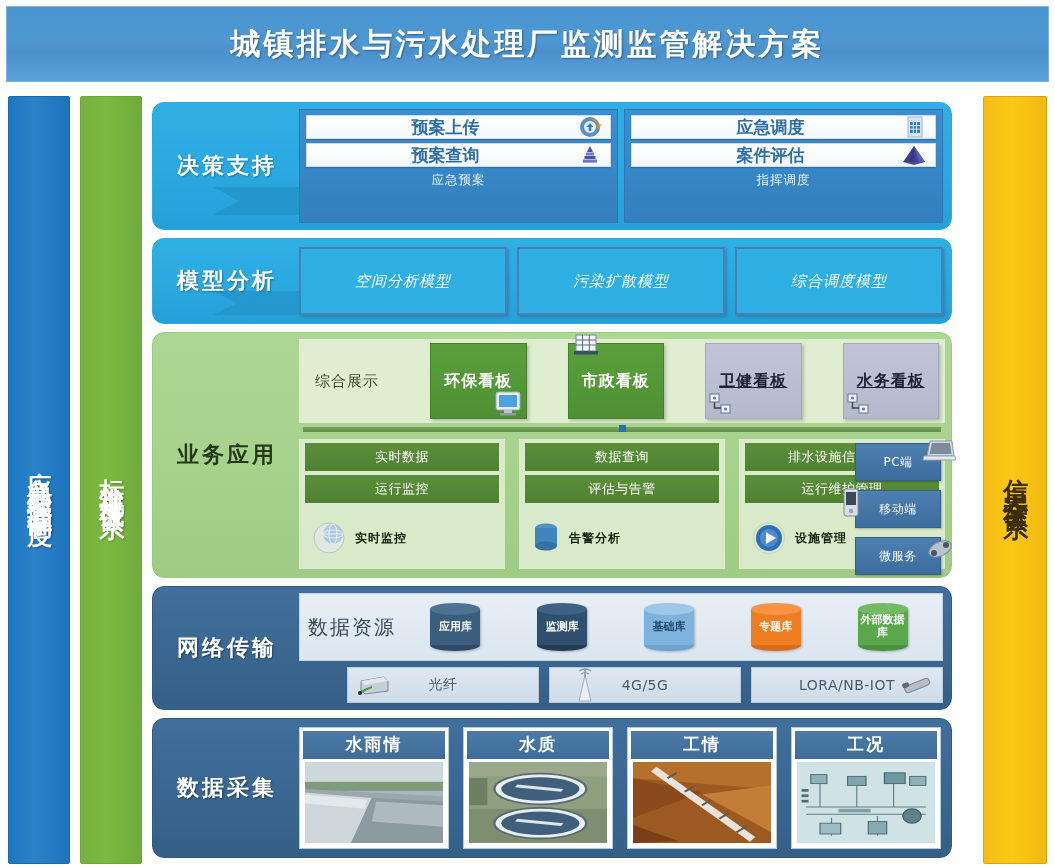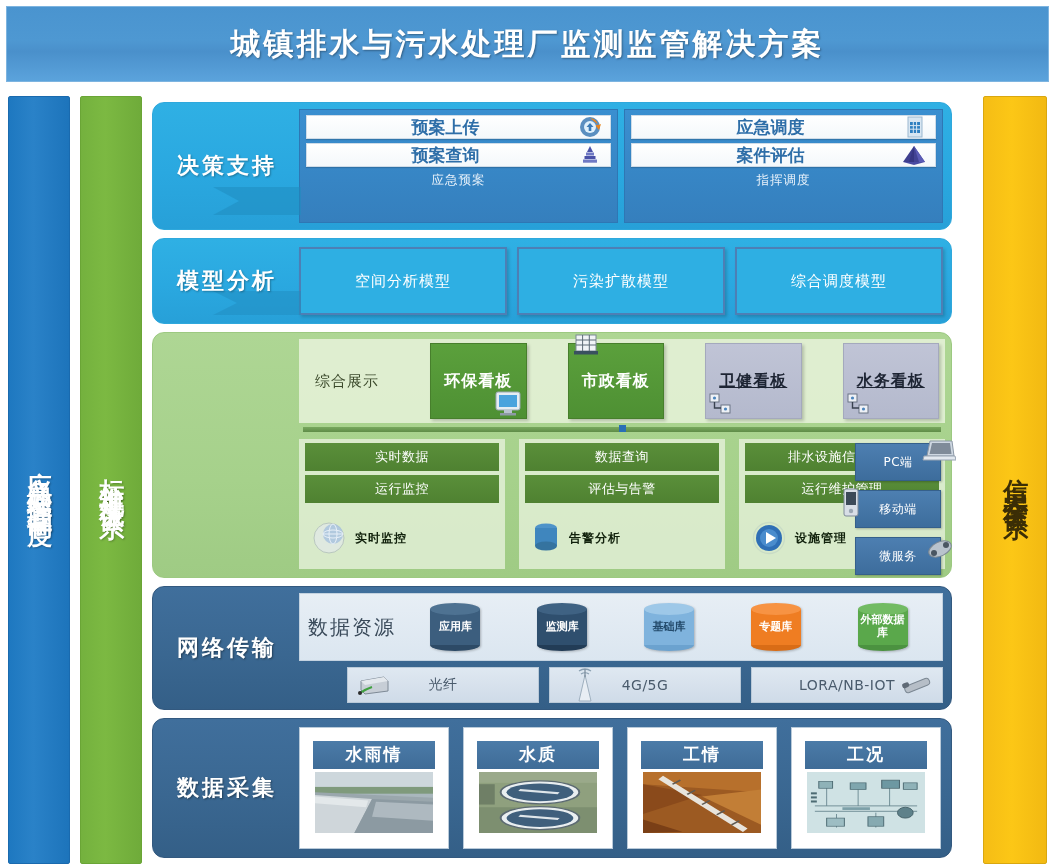--- a/index.html
+++ b/index.html
@@ -107,21 +107,21 @@
 
   
   #layer-model {
     top: 142px; height: 86px;
     background: linear-gradient(180deg,#2fb0e4 0%, #2aa8e0 55%, #27a0d8 100%);
     border: 1px solid #2fa8dc;
   }
   #layer-model .layer-label { width: 148px; color:#fff; text-shadow: 1px 1px 2px rgba(0,0,0,.3); }
   #model-items {
     position: absolute; left: 146px; top: 8px; right: 8px; bottom: 8px;
-    display: flex; gap: 10px;
+    display: flex; gap: 10px; font-style: italic;
   }
   .model-box {
     flex: 1; background: #2eafe3; border: 2px solid #4d7fb5;
     display: flex; align-items: center; justify-content: center;
     color: #ffffff; font-size: 15px; letter-spacing: 1px;
     box-shadow: 2px 2px 3px rgba(0,0,0,.18);
   }
 
   
   #layer-business {
@@ -240,21 +240,21 @@
     background: linear-gradient(180deg,#406f9c 0%, #3a6791 55%, #345f87 100%);
     border: 1px solid #33597f;
   }
   #layer-collect .layer-label { width: 148px; color:#ffffff; text-shadow: 1px 1px 2px rgba(0,0,0,.4); }
   #collect-items {
     position: absolute; left: 146px; top: 8px; right: 10px; bottom: 8px;
     display: flex; gap: 14px;
   }
   .collect-card {
     flex: 1; background: #ffffff; border: 1px solid #b9cad9;
-    display: flex; flex-direction: column; padding: 13px;
+    display: flex; flex-direction: column; padding: 3px;
   }
   .collect-title {
     text-align: center; color: #ffffff; font-size: 17px; font-weight: bold;
     letter-spacing: 2px; padding: 2px 0 3px;
     background: linear-gradient(180deg,#4b7ba8 0%, #3f6c97 100%);
   }
   .collect-photo { flex: 1; margin: 3px 2px 2px; position: relative; overflow: hidden; }
 
   svg { display: block; }
 </style>
@@ -359,20 +359,23 @@
       <div class="model-box">
           <span>污染扩散模型</span>
         </div>
       <div class="model-box">
           <span>综合调度模型</span>
         </div>
     </div>
   </div>
 
   <div class="layer" id="layer-business">
+    <div class="layer-label">
+      <span>业务应用</span>
+    </div>
     <div id="business-inner">
 
       <div id="boards-strip">
         <div class="boards-caption">综合展示</div>
 
         <div class="board green">
           <span>环保看板</span>
           <span class="board-icon" style="right:4px;bottom:2px;">
             <svg width="28" height="26" viewBox="0 0 28 26">
               <rect x="2" y="2" width="24" height="18" rx="2" fill="#e6edf3" stroke="#9aa7b3"></rect>

